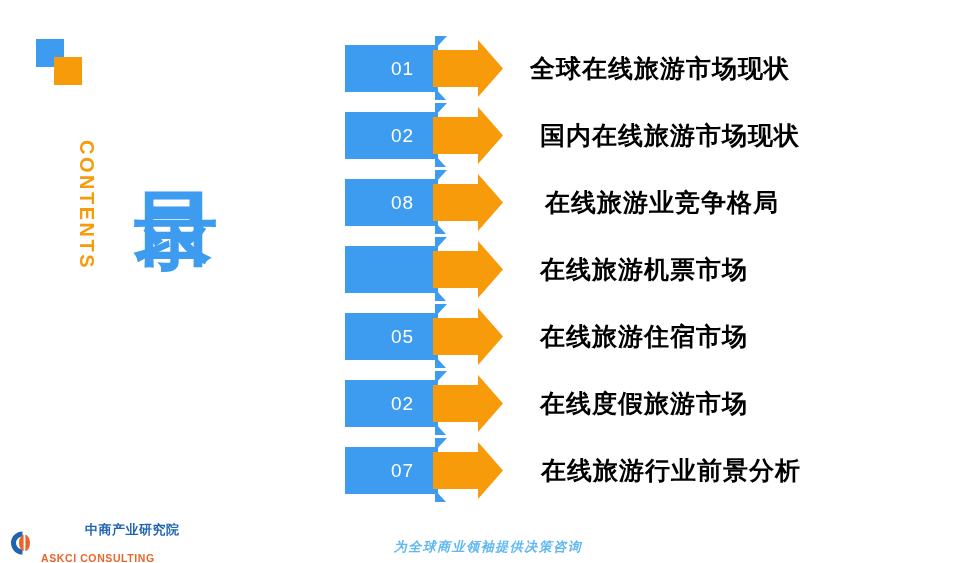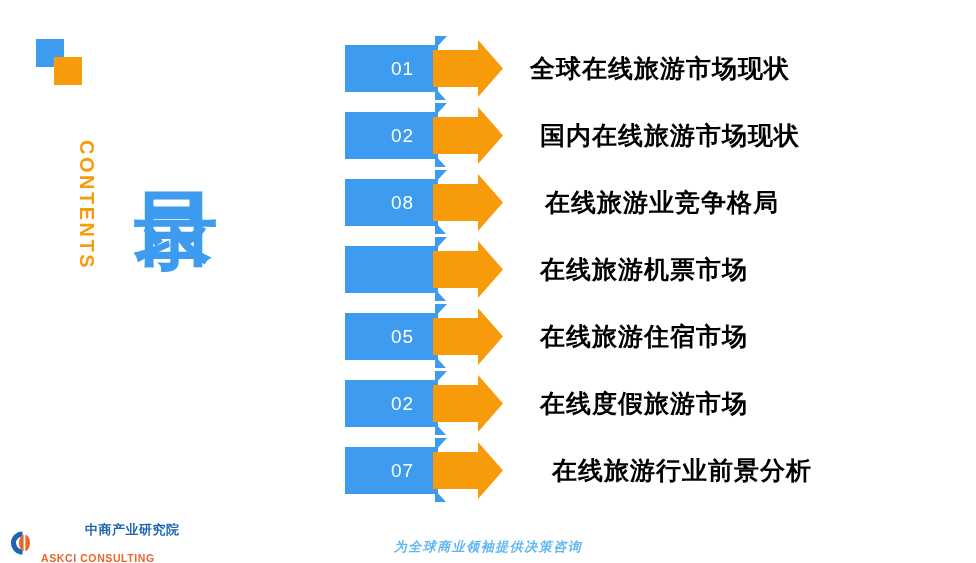--- a/index.html
+++ b/index.html
@@ -152,21 +152,21 @@
     line-height: 47px;
     color: #000000;
     font-family: "DejaVu Serif", serif;
     font-size: 25px;
     font-weight: bold;
     letter-spacing: 1px;
     white-space: nowrap;
   }
   .item-row.indent-1 .item-text { left: 195px; }
   .item-row.indent-2 .item-text { left: 200px; }
-  .item-row.indent-3 .item-text { left: 207px; }
+  .item-row.indent-3 .item-text { left: 196px; }
 
   
   #footer-logo {
     position: absolute;
     left: 8px;
     top: 528px;
     height: 30px;
     display: flex;
     align-items: center;
   }

